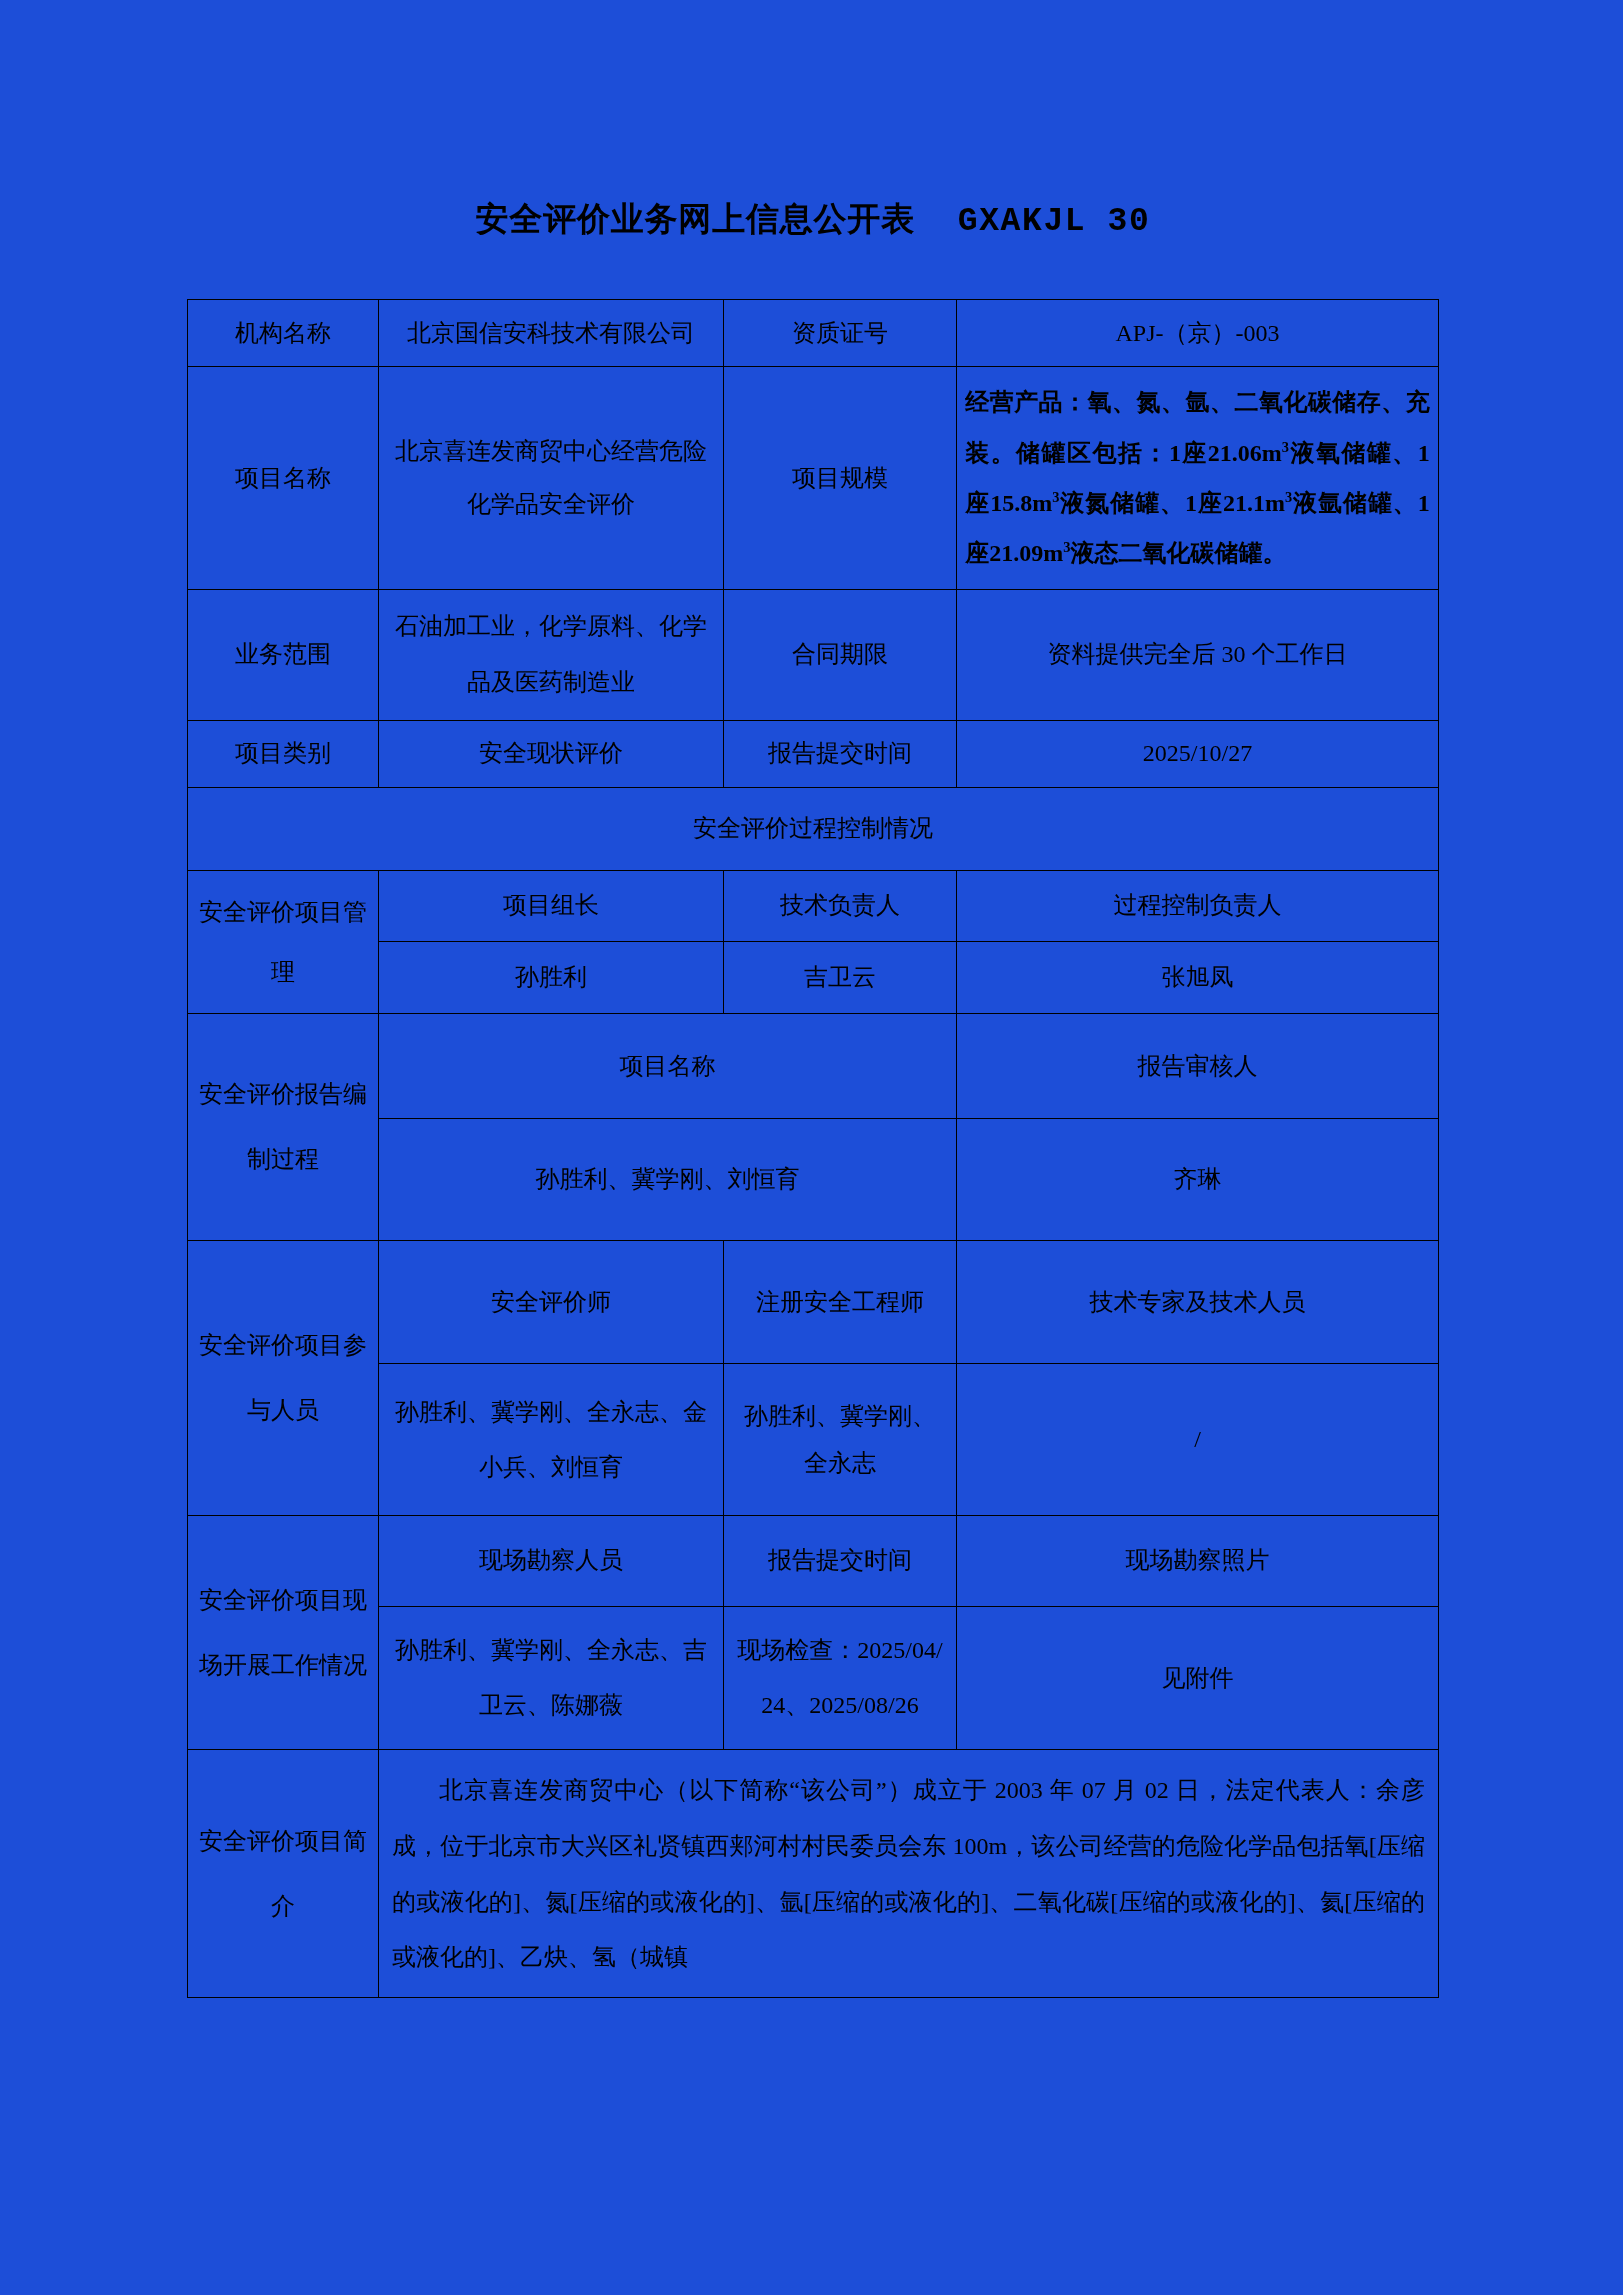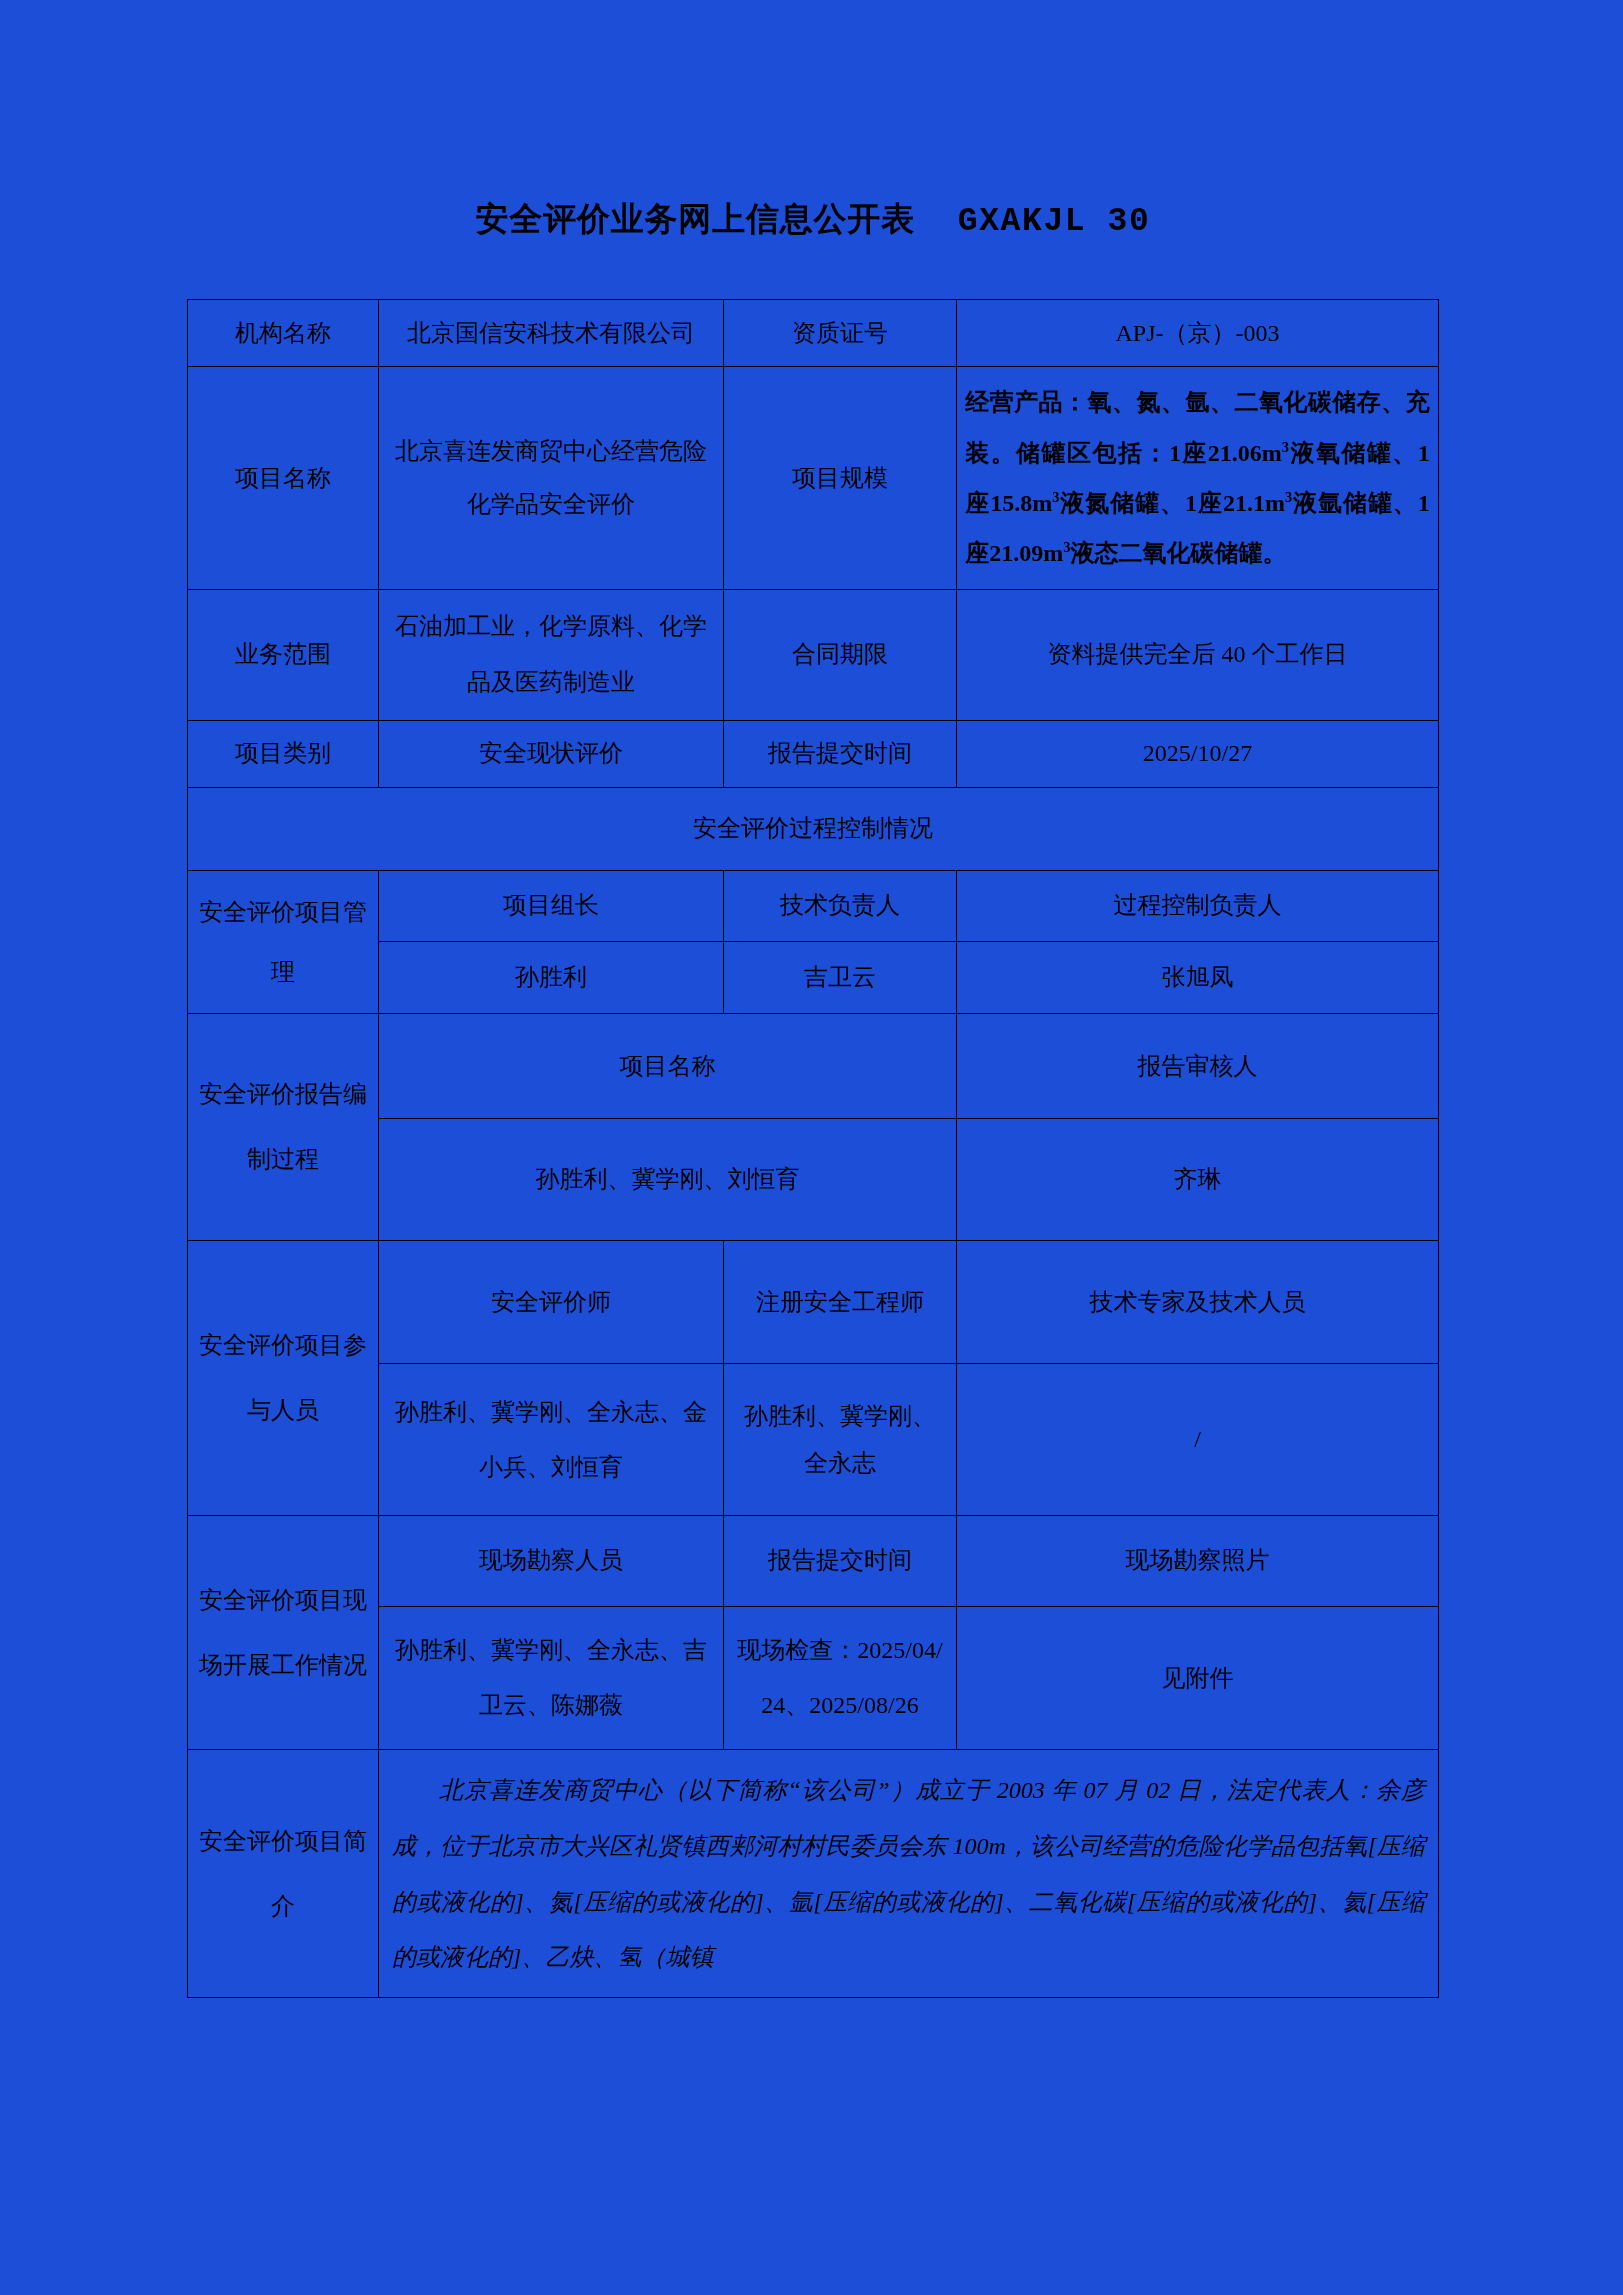--- a/index.html
+++ b/index.html
@@ -60,21 +60,20 @@
   td.lbl {
     font-size: 24px;
   }
   .para {
     text-align: justify;
     text-justify: inter-ideograph;
     text-indent: 47px;
     line-height: 2.32;
     font-size: 24px;
     padding: 3.3px 4.9px 1.6px 4.9px;
-    font-style: italic;
   }
   sup {
     font-size: 0.6em;
     vertical-align: super;
     line-height: 0;
   }
   .intro-cell { vertical-align: top; padding-top: 16.4px; }
   .slash { font-size: 24.5px; }
 </style>
 </head>
@@ -106,21 +105,21 @@
         <td class="lbl">项目规模</td>
         <td style="text-align:justify;text-justify:inter-ideograph;line-height:2.1;font-weight:bold;">
           <span>经营产品：氧、氮、氩、二氧化碳储存、充装。储罐区包括：1座21.06m</span><sup>3</sup><span>液氧储罐、1座15.8m</span><sup>3</sup><span>液氮储罐、1座21.1m</span><sup>3</sup><span>液氩储罐、1座21.09m</span><sup>3</sup><span>液态二氧化碳储罐。</span>
         </td>
       </tr>
 
       <tr>
         <td class="lbl">业务范围</td>
         <td style="line-height:2.3">石油加工业，化学原料、化学品及医药制造业</td>
         <td class="lbl">合同期限</td>
-        <td>资料提供完全后 40 个工作日</td>
+        <td>资料提供完全后 30 个工作日</td>
       </tr>
 
       <tr>
         <td class="lbl">项目类别</td>
         <td>安全现状评价</td>
         <td class="lbl">报告提交时间</td>
         <td>2025/10/27</td>
       </tr>
 
       <tr>

